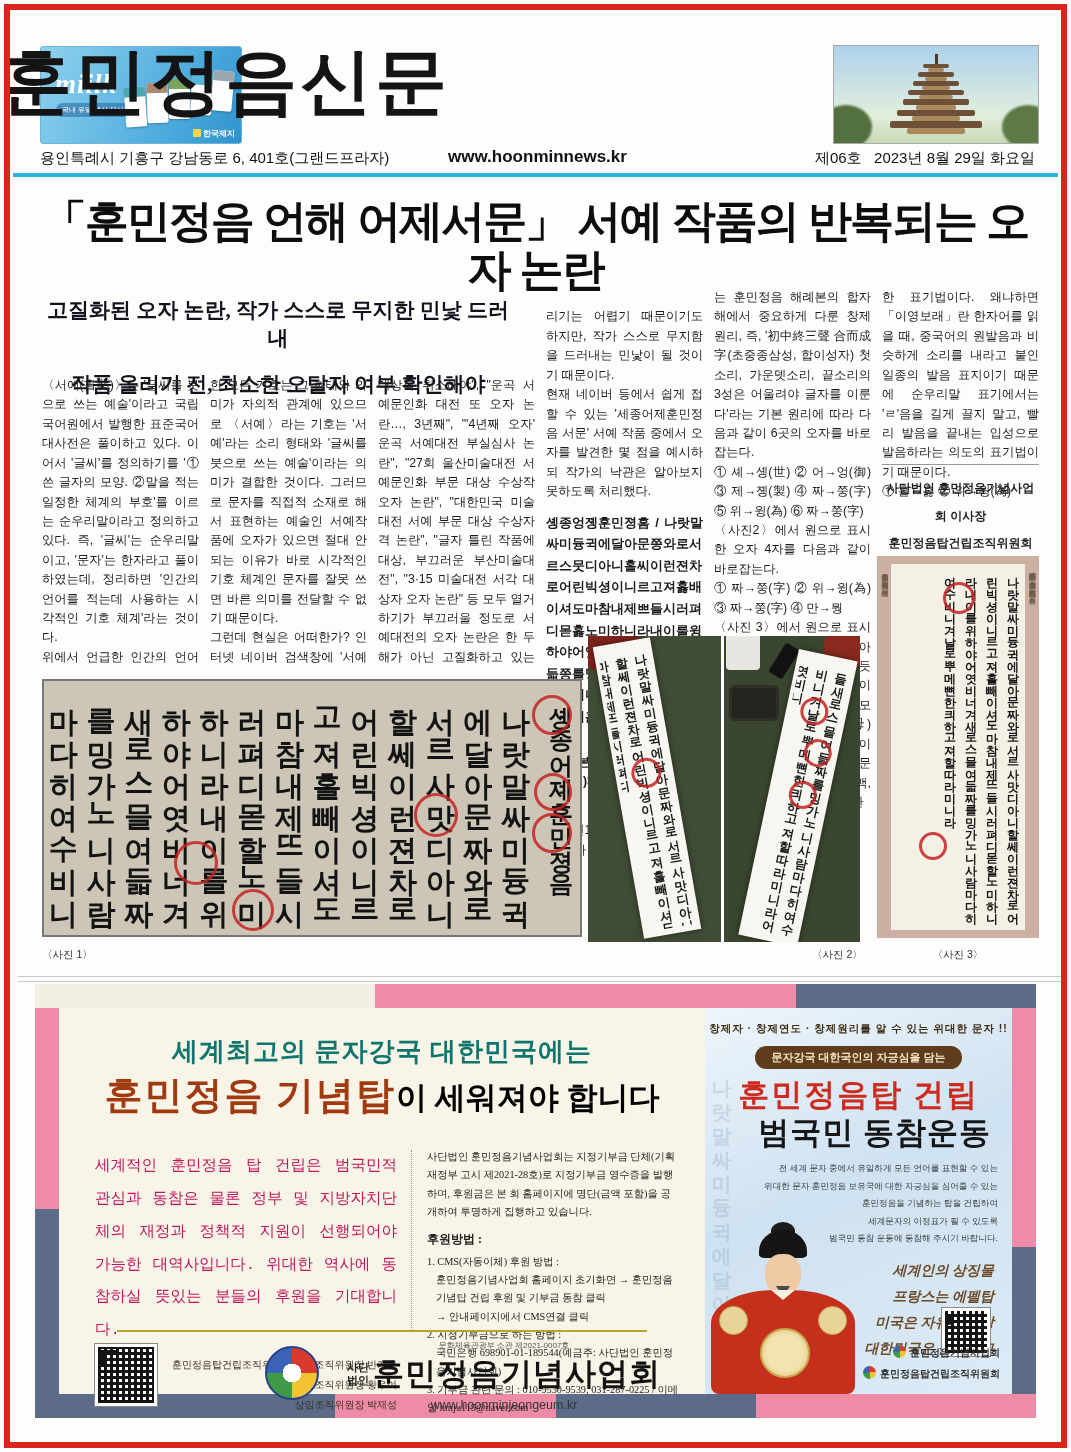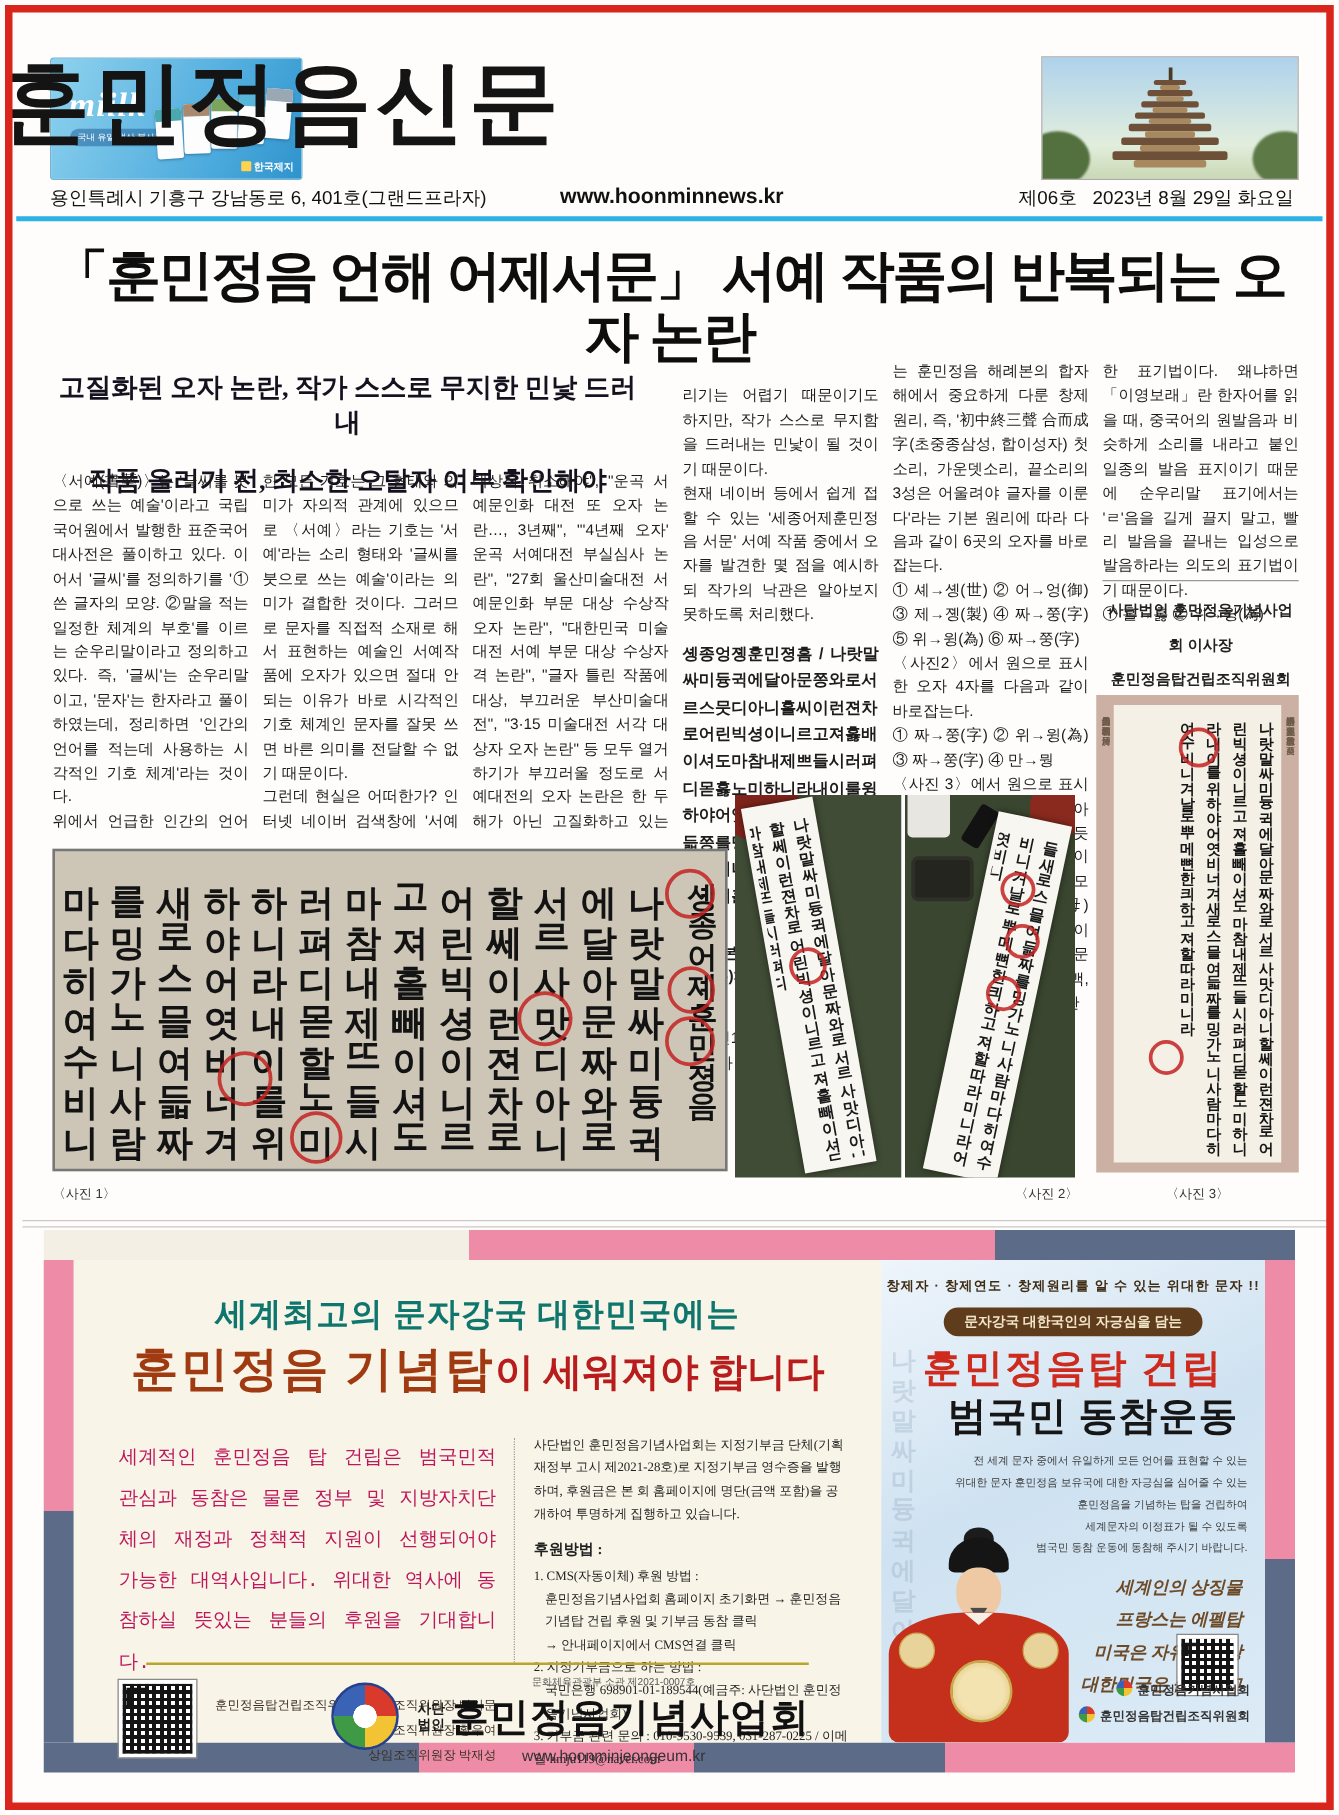--- a/index.html
+++ b/index.html
@@ -107,21 +107,21 @@
   .st-right{right:0;top:24px;bottom:24px;width:24px;
      background:linear-gradient(180deg,#ee8ca8 0 62%,#5b6b88 62%);}
   .ad-left{position:absolute;left:24px;top:24px;width:646px;height:386px;background:#f8f4e7;}
   .ad-right{position:absolute;left:670px;top:24px;width:307px;height:386px;
      background:linear-gradient(155deg,#eef5fb,#cfe2f1 45%,#dcebf6);overflow:hidden;}
 
   .adl-t1{position:absolute;left:0;right:0;top:26px;text-align:center;
      font-family:"Liberation Serif",serif;font-size:26px;font-weight:700;color:#0f766e;letter-spacing:1px;}
   .adl-t2{position:absolute;left:0;right:0;top:62px;text-align:center;font-family:"Liberation Serif",serif;}
   .adl-t2 .em{font-size:38px;font-weight:900;color:#a03a10;letter-spacing:2px;}
-  .adl-t2 .rest{font-size:31px;font-weight:800;color:#b91c1c;}
+  .adl-t2 .rest{font-size:31px;font-weight:800;color:#000000;}
   .adl-para-wrap{position:absolute;left:36px;top:142px;width:302px;}
   .adl-para{font-family:Liberation Mono, monospace;font-size:15.5px;line-height:2.12;color:#be185d;text-align:justify;}
   .adl-sign{margin-top:8px;text-align:right;font-size:10px;line-height:2;color:#3a2e22;white-space:pre-line;font-family:"Liberation Serif",serif;}
   .adl-div{position:absolute;left:352px;top:142px;height:180px;border-left:1px dotted #9a9a9a;}
   .adl-info{position:absolute;left:368px;top:140px;width:252px;font-size:10.3px;line-height:1.78;color:#222;font-family:Liberation Serif, serif;}
   .adl-info .mt{font-weight:800;font-size:12px;margin:8px 0 2px;}
   .mline{display:block;}
   .mline.ind{padding-left:9px;}
   .adl-rule{position:absolute;left:58px;right:58px;top:322px;border-top:2px solid #b7a62c;}
   .qr{background:
@@ -129,21 +129,21 @@
        repeating-linear-gradient(90deg,#141414 0 3px,#fff 3px 6px);
       border:3px solid #fff;outline:1px solid #888;position:absolute;}
   .qr::after{content:"";position:absolute;inset:3px;border:3px solid #141414;
       clip-path:polygon(0 0,30% 0,30% 30%,0 30%);}
   .qr1{left:36px;top:336px;width:56px;height:56px;}
   .emblem{position:absolute;width:50px;height:50px;border-radius:50%;
       background:radial-gradient(circle at 50% 50%,#fff 0 26%,transparent 27%),
       conic-gradient(#d93a2c 0 25%,#f2c333 25% 50%,#3e9a44 50% 75%,#3a62b5 75%);
       border:2px solid #27408b;}
   .em1{left:206px;top:338px;}
-  .adl-org{position:absolute;left:262px;top:332px;width:340px;text-align:center;}
+  .adl-org{position:absolute;left:275px;top:332px;width:340px;text-align:center;}
   .org-sm{font-size:8px;color:#555;}
   .org-row{margin-top:2px;white-space:nowrap;}
   .org-pre{display:inline-block;vertical-align:middle;font-size:11px;font-weight:700;line-height:1.15;text-align:center;margin-right:4px;}
   .org-name{display:inline-block;vertical-align:middle;font-family:"Liberation Serif",serif;
       font-size:31px;font-weight:900;letter-spacing:1px;color:#111;}
   .org-url{margin-top:3px;font-size:12.5px;color:#333;}
 
   .adr-top{position:absolute;left:0;right:0;top:14px;text-align:center;font-size:10.5px;
       font-weight:800;color:#3f2c14;letter-spacing:1px;}
   .adr-badge-w{position:absolute;left:0;right:0;top:38px;text-align:center;}

